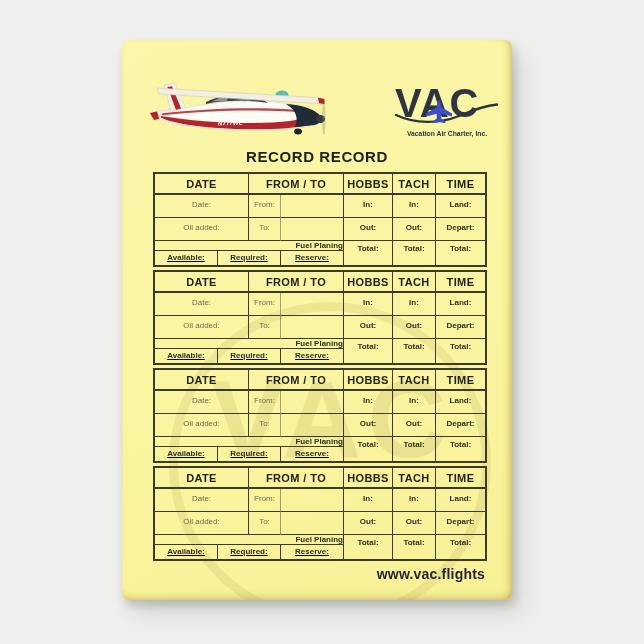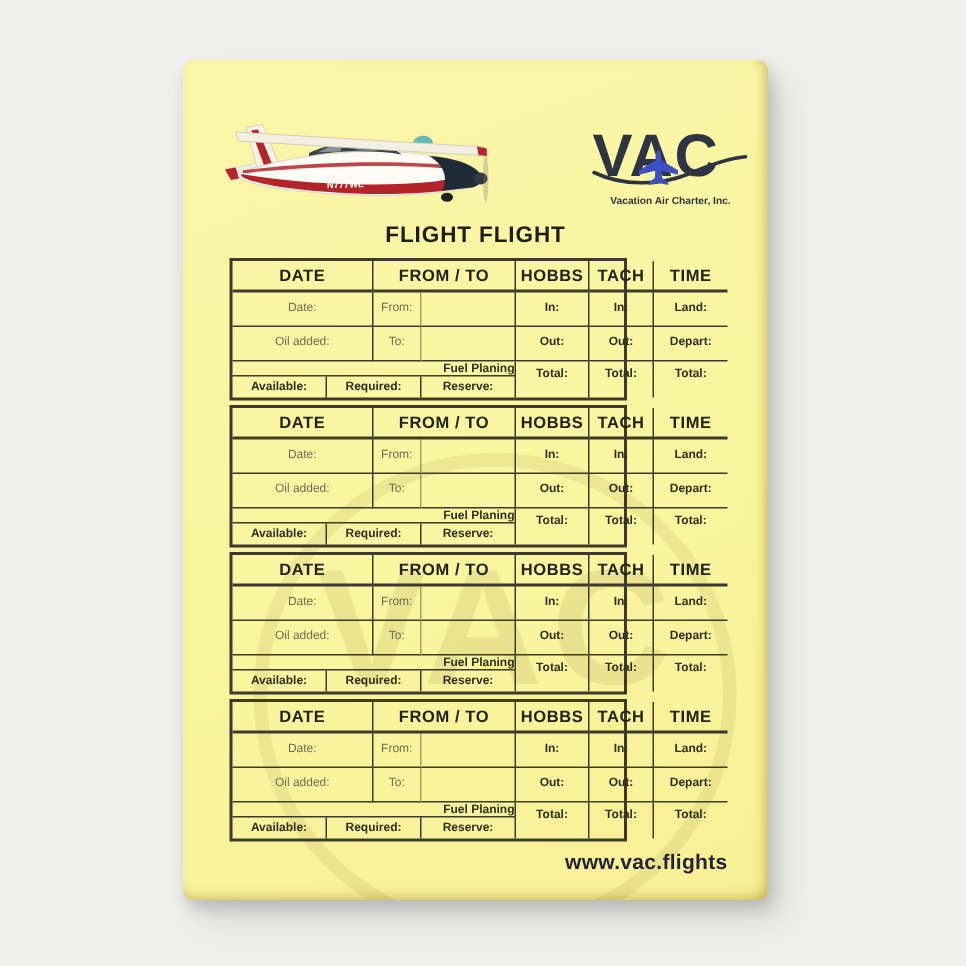--- a/index.html
+++ b/index.html
@@ -38,21 +38,21 @@
     font-size:23px;font-weight:bold;letter-spacing:1px;color:rgba(128,108,38,.14);}
   
   .photo{position:absolute;left:26px;top:33px;width:178px;height:66px;z-index:2;}
   .logo{position:absolute;left:271px;top:44px;width:108px;height:58px;z-index:2;}
   
   .title{position:absolute;left:0;top:108px;width:100%;text-align:center;z-index:2;
     font-size:15px;font-weight:bold;letter-spacing:.6px;color:#1e1e15;}
   
   .tables{position:absolute;left:31px;top:132px;width:334px;z-index:2;}
   .record-table{
-    width:265px;height:95px;margin-bottom:3px;
+    width:334px;height:95px;margin-bottom:3px;
     border:2px solid var(--line);
     display:grid;
     grid-template-columns:94px 32px 63px 49px 43px 49px;
     grid-template-rows:21px 23px 23px 10px 14px;
   }
   .cell{border-right:1px solid var(--line);border-bottom:1px solid var(--line);}
   .no-r{border-right:none;}
   .head{
     display:flex;align-items:center;justify-content:center;
     font-size:11px;font-weight:bold;letter-spacing:.4px;color:#22221a;
@@ -66,21 +66,21 @@
   .c-fromto{grid-area:1/2/2/4;}
   .c-hobbs{grid-area:1/4/2/5;}
   .c-tach{grid-area:1/5/2/6;}
   .c-time{grid-area:1/6/2/7;}
   .r2c1{grid-area:2/1/3/2;} .r2c2{grid-area:2/2/3/3;text-align:center;} .r2c3{grid-area:2/3/3/4;}
   .r2c4{grid-area:2/4/3/5;} .r2c5{grid-area:2/5/3/6;} .r2c6{grid-area:2/6/3/7;}
   .r3c1{grid-area:3/1/4/2;} .r3c2{grid-area:3/2/4/3;} .r3c3{grid-area:3/3/4/4;}
   .r3c4{grid-area:3/4/4/5;} .r3c5{grid-area:3/5/4/6;} .r3c6{grid-area:3/6/4/7;}
   .fuel-title{grid-area:4/1/5/4;font-size:8px;font-weight:700;color:var(--strong);
     text-align:right;line-height:9px;}
-  .fuel-row{grid-area:5/1/6/4;display:flex;border-bottom:none;}
+  .fuel-row{grid-area:5/1/6/4;display:flex;border-bottom:none;text-decoration:underline;}
   .fuel-cell{flex:1;font-size:8px;font-weight:700;color:var(--strong);
     text-align:center;padding-top:2px;line-height:9px;}
   .fuel-cell + .fuel-cell{border-left:1px solid var(--line);}
   .t4{grid-area:4/4/6/5;} .t5{grid-area:4/5/6/6;} .t6{grid-area:4/6/6/7;}
   .total{font-size:8px;font-weight:700;color:var(--strong);text-align:center;
     padding-top:3px;border-bottom:none;line-height:9px;}
   
   .site{position:absolute;right:27px;top:526px;z-index:2;
     font-size:14px;font-weight:bold;color:#23233a;letter-spacing:.2px;}
 </style>
@@ -125,21 +125,21 @@
     <text x="70" y="52.5" font-family="Liberation Sans, DejaVu Sans, sans-serif" font-size="6.2" font-weight="bold" fill="#ffffff" transform="rotate(-2 70 52)">N777WL</text>
   </svg>
 
   <svg class="logo" viewBox="0 0 108 58">
     <text x="2" y="33" font-family="Liberation Sans, DejaVu Sans, sans-serif" font-size="40" font-weight="bold" letter-spacing="1" fill="#2d3542">VAC</text>
     <path d="M3,31 C22,40 46,40 66,32 C80,26 93,21.5 104,20.5" fill="none" stroke="#2d3542" stroke-width="2.4" stroke-linecap="round"></path>
     <path d="M46,16 C47.2,16 48,19 48,23 L59,29.5 L59,32.5 L48.3,29.8 L48.3,34.5 L52.5,37.8 L52.5,39.3 L46,38 L39.5,39.3 L39.5,37.8 L43.7,34.5 L43.7,29.8 L33,32.5 L33,29.5 L44,23 C44,19 44.8,16 46,16 Z" fill="#3d51c5"></path>
     <text x="54" y="52" text-anchor="middle" font-family="Liberation Sans, DejaVu Sans, sans-serif" font-size="6.8" font-weight="bold" fill="#2d3542">Vacation Air Charter, Inc.</text>
   </svg>
 
-  <div class="title">FLIGHT FLIGHT</div>
+  <div class="title">RECORD RECORD</div>
 
   <div class="tables">
     <div class="record-table">
       <div class="cell head c-date">DATE</div>
       <div class="cell head c-fromto">FROM / TO</div>
       <div class="cell head c-hobbs">HOBBS</div>
       <div class="cell head c-tach">TACH</div>
       <div class="cell head c-time no-r">TIME</div>
 
       <div class="cell lbl muted r2c1">Date:</div>

